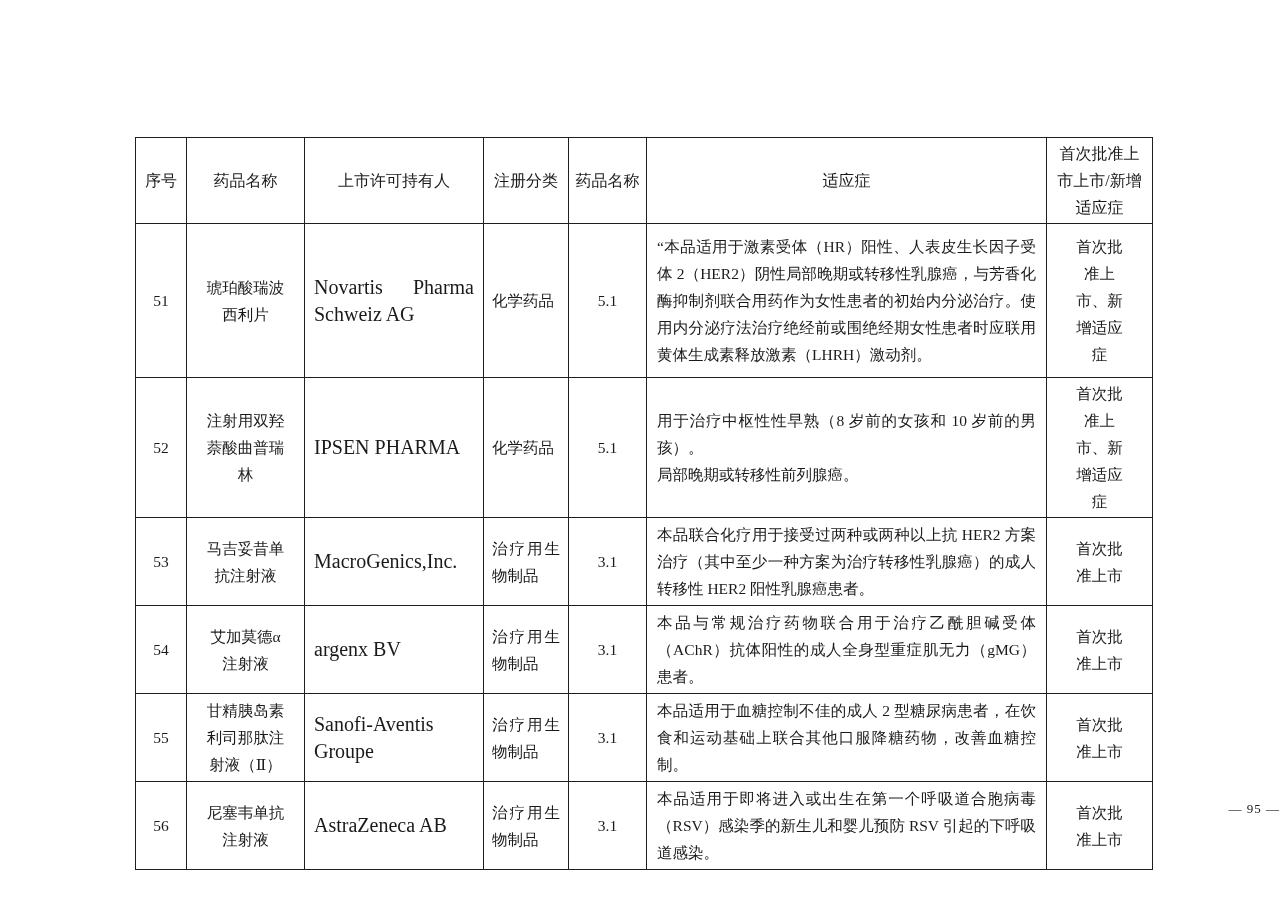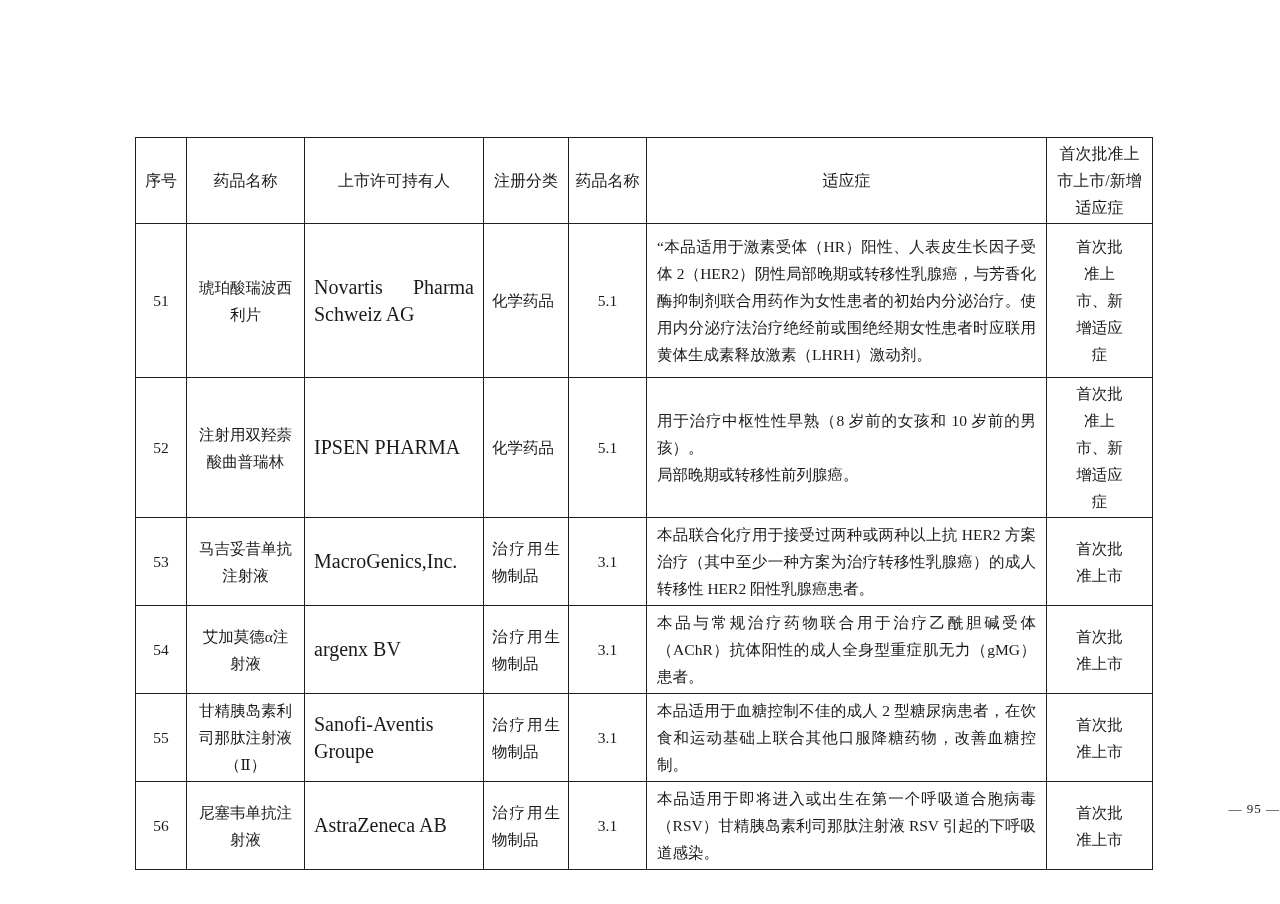--- a/index.html
+++ b/index.html
@@ -30,21 +30,21 @@
   col.c-appr{width:106px;}
   thead tr{height:71px;}
   tbody tr:nth-child(1){height:154px;}
   tbody tr:nth-child(2){height:103px;}
   tbody tr:nth-child(3){height:74px;}
   tbody tr:nth-child(4){height:73px;}
   tbody tr:nth-child(5){height:70px;}
   tbody tr:nth-child(6){height:75px;}
   .doc-table th{text-align:center;font-size:16px;padding:2px 6px;}
   td.cell-no{text-align:center;}
-  td.cell-name{text-align:center;padding:2px 8px;}
+  td.cell-name{text-align:center;padding:2px 16px;}
   td.cell-holder{text-align:justify;padding:2px 9px;font-size:20px;}
   td.cell-type{text-align:justify;padding:2px 8px;}
   td.cell-cat{text-align:center;}
   td.cell-ind{text-align:justify;padding:3px 10px;vertical-align:middle;}
   td.cell-appr{text-align:center;padding:2px 27px;}
   .para{text-align:justify;}
   .page-number{
     position:absolute;left:0;top:801px;width:100%;
     text-align:right;font-size:13px;letter-spacing:1px;
   }
@@ -135,20 +135,20 @@
     <td class="cell-appr">首次批准上市</td>
   </tr>
 
   <tr>
     <td class="cell-no">56</td>
     <td class="cell-name">尼塞韦单抗注射液</td>
     <td class="cell-holder">AstraZeneca AB</td>
     <td class="cell-type">治疗用生物制品</td>
     <td class="cell-cat">3.1</td>
     <td class="cell-ind">
-          <div class="para">本品适用于即将进入或出生在第一个呼吸道合胞病毒（RSV）甘精胰岛素利司那肽注射液 RSV 引起的下呼吸道感染。</div>
+          <div class="para">本品适用于即将进入或出生在第一个呼吸道合胞病毒（RSV）感染季的新生儿和婴儿预防 RSV 引起的下呼吸道感染。</div>
         </td>
     <td class="cell-appr">首次批准上市</td>
   </tr>
 </tbody>
 </table>
 
 <div class="page-number">— 95 —</div>
 
 </body></html>

